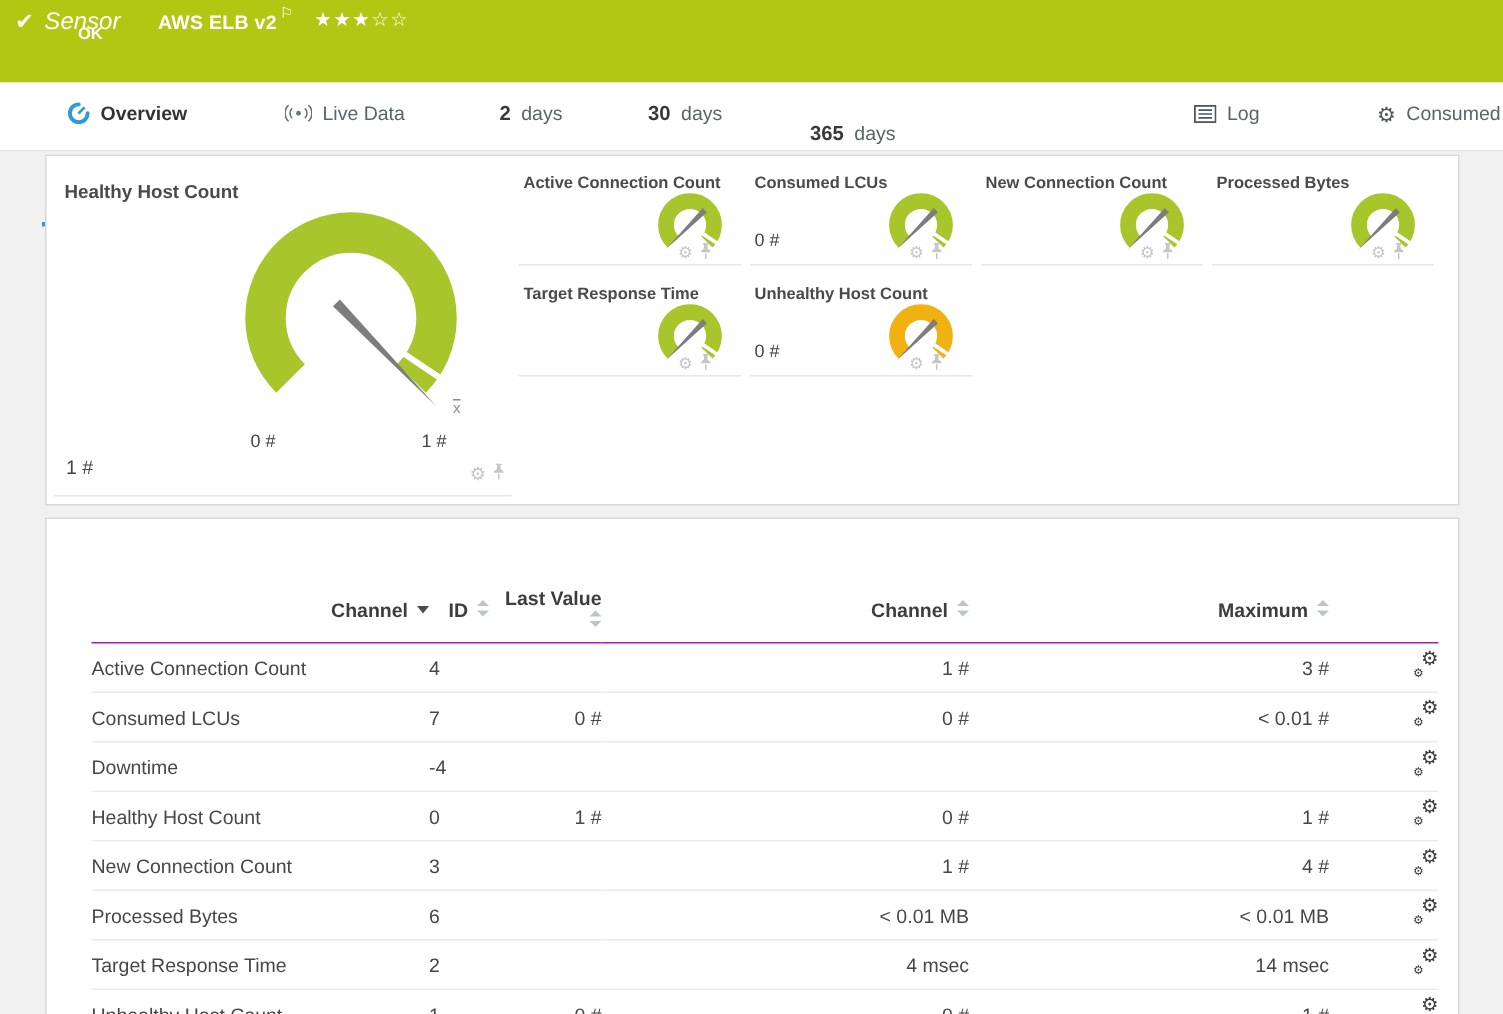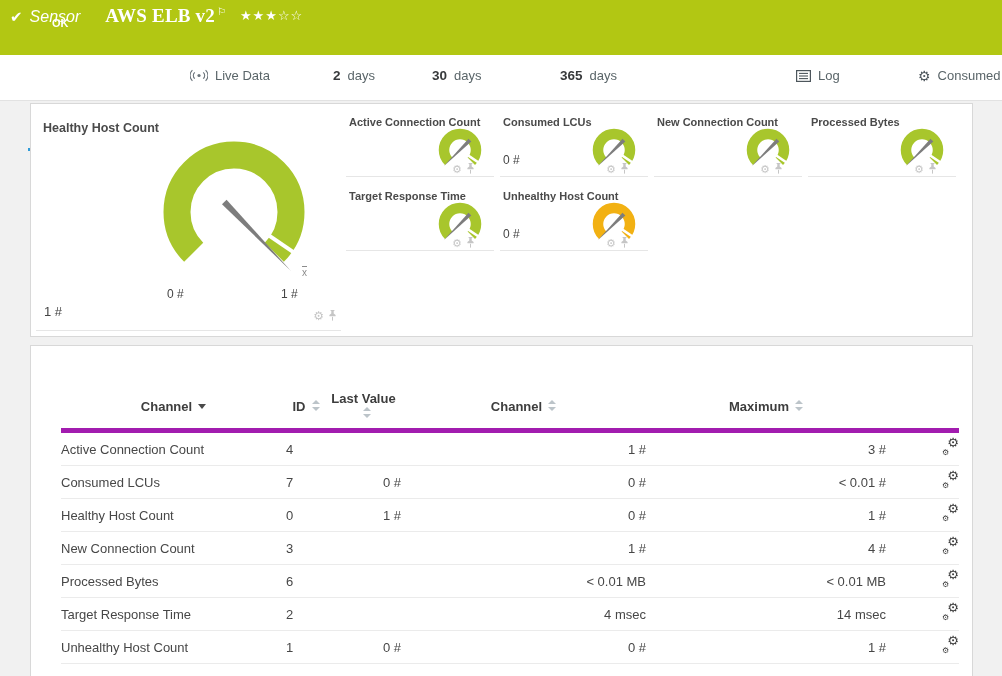--- a/index.html
+++ b/index.html
@@ -6,21 +6,21 @@
   body{
     width:1002px;height:676px;position:relative;overflow:hidden;
     font-family:"Liberation Sans","DejaVu Sans",sans-serif;
     background:#f1f1f1;
   }
   
   .topbar{position:absolute;left:0;top:0;width:1002px;height:55px;background:#b2c713;color:#fff;}
   .topbar .line1{position:absolute;left:10px;top:5px;display:flex;align-items:baseline;}
   .check{font-size:15px;margin-right:7px;}
   .kind{font-style:italic;font-size:16px;margin-right:25px;}
-  .sensor-title{font-size:19px;font-weight:700;letter-spacing:.2px;font-family:Liberation Serif, serif;}
+  .sensor-title{font-size:13px;font-weight:700;letter-spacing:.2px;}
   .flag{font-size:10px;vertical-align:super;position:relative;top:-7px;margin-left:2px;}
   .stars{font-size:13px;margin-left:14px;letter-spacing:1px;position:relative;top:-2px;}
   .status-ok{position:absolute;left:52px;top:17px;font-size:11px;font-weight:700;}
   
   .tabbar{position:absolute;left:0;top:55px;width:1002px;height:45px;background:#fff;border-bottom:1px solid #e2e2e2;}
   .tab{position:absolute;top:0;height:41px;display:flex;align-items:center;gap:7px;font-size:13px;color:#5a6569;cursor:pointer;}
   .tab .num{font-weight:700;color:#37393b;font-size:13.5px;}
   .tab.active{color:#303336;font-weight:700;}
   .tab-underline{position:absolute;left:28px;top:93px;width:136px;height:3px;background:#2e9bd8;}
   .tab .ticon{display:flex;align-items:center;}
@@ -40,21 +40,21 @@
   .mini-gear{font-size:12px;color:#c6c6c6;line-height:1;}
   .primary-sep{position:absolute;left:0;bottom:0;width:305px;border-bottom:1px solid #e6e6e6;}
   
   .sgcell{position:absolute;width:148px;height:68px;border-bottom:1px solid #e6e6e6;box-sizing:border-box;}
   .sgtitle{position:absolute;left:3px;top:7px;font-size:11px;font-weight:700;color:#4a4a4a;white-space:nowrap;}
   .sgvalue{position:absolute;left:3px;top:44px;font-size:12px;color:#444;}
   .sggauge{position:absolute;left:86px;top:12px;}
   .sgicons{position:absolute;left:106px;top:51px;display:flex;gap:4px;align-items:center;}
   
   table.channels{border-collapse:collapse;table-layout:fixed;width:898px;margin:38px 0 0 30px;font-size:13px;color:#474747;}
-  table.channels th{font-weight:700;color:#3d3d3d;text-align:center;padding:7px 0;border-bottom:5px solid #a21caf;font-size:13px;}
+  table.channels th{font-weight:700;color:#3d3d3d;text-align:right;padding:7px 0;border-bottom:1px solid #a21caf;font-size:13px;}
   table.channels td{padding:0;height:32px;border-bottom:1px solid #ebebeb;}
   .col-channel{width:225px;} .col-id{width:40px;} .col-last{width:75px;}
   .col-min{width:245px;} .col-max{width:240px;} .col-cfg{width:73px;}
   td.c-name,th.h-name{padding-left:5px;}
   td.c-id,th.h-id{padding-left:10px;}
   td.c-last{text-align:right;padding-right:10px;}
   th.h-last{padding-left:0;margin-top:36px;}
   td.c-min,td.c-max{text-align:right;}
   th.h-min,th.h-max{text-align:right;}
   td.c-cfg{text-align:right;padding-right:22px;}
@@ -76,20 +76,29 @@
     <span class="kind">Sensor</span>
     <span class="sensor-title">AWS ELB v2</span>
     <span class="flag">⚐</span>
     <span class="stars"><span>★★★</span><span>☆☆</span></span>
   </div>
   <div class="status-ok">OK</div>
 </div>
 
 <div class="tabbar" id="tabbar">
   <div class="tab-underline"></div>
+<div class="tab active" style="left: 45px;">
+      <span class="ticon">
+        <svg width="15" height="15" viewBox="0 0 15 15">
+          <path d="M7.5 1.6 a5.9 5.9 0 1 0 5.9 5.9" fill="none" stroke="#2e9bd8" stroke-width="2.6" stroke-linecap="round"></path>
+          <line x1="7.3" y1="7.7" x2="11.4" y2="3.6" stroke="#2e9bd8" stroke-width="1.8"></line>
+        </svg>
+      </span>
+      <span>Overview</span>
+    </div>
     <div class="tab" style="left: 190px; justify-content: flex-end;">
       <span class="ticon">
         <svg width="18" height="13" viewBox="0 0 18 13">
           <g fill="none" stroke="#6a737a" stroke-width="1.1">
             <path d="M4.8 3.3a4.2 4.2 0 0 0 0 6.4"></path>
             <path d="M2.4 1.1a7.4 7.4 0 0 0 0 10.8"></path>
             <path d="M13.2 3.3a4.2 4.2 0 0 1 0 6.4"></path>
             <path d="M15.6 1.1a7.4 7.4 0 0 1 0 10.8"></path>
           </g>
           <circle cx="9" cy="6.5" r="1.6" fill="#6a737a"></circle>
@@ -98,21 +107,21 @@
       <span>Live Data</span>
     </div>
     <div class="tab" style="left: 333px;">
       <span class="num">2</span>
       <span>days</span>
     </div>
     <div class="tab" style="left: 432px;">
       <span class="num">30</span>
       <span>days</span>
     </div>
-    <div class="tab" style="left: 560px;">
+    <div class="tab" style="left: 540px; align-items: flex-end;">
       <span class="num">365</span>
       <span>days</span>
     </div>
     <div class="tab" style="left: 796px;">
       <span class="ticon">
         <svg width="15" height="12" viewBox="0 0 15 12">
           <rect x="0.6" y="0.6" width="13.8" height="10.8" fill="none" stroke="#4d565c" stroke-width="1.2"></rect>
           <line x1="3" y1="3.4" x2="12" y2="3.4" stroke="#4d565c" stroke-width="1.1"></line>
           <line x1="3" y1="6" x2="12" y2="6" stroke="#4d565c" stroke-width="1.1"></line>
           <line x1="3" y1="8.6" x2="12" y2="8.6" stroke="#4d565c" stroke-width="1.1"></line>
@@ -276,20 +285,28 @@
         </tr>
         <tr>
           <td class="c-name">Consumed LCUs</td>
           <td class="c-id">7</td>
           <td class="c-last">0 #</td>
           <td class="c-min">0 #</td>
           <td class="c-max">&lt; 0.01 #</td>
           <td class="c-cfg"><span class="chgear"><span class="g2">⚙</span><span class="g1">⚙</span></span></td>
         </tr>
         <tr>
+          <td class="c-name">Downtime</td>
+          <td class="c-id">-4</td>
+          <td class="c-last"></td>
+          <td class="c-min"></td>
+          <td class="c-max"></td>
+          <td class="c-cfg"><span class="chgear"><span class="g2">⚙</span><span class="g1">⚙</span></span></td>
+        </tr>
+        <tr>
           <td class="c-name">Healthy Host Count</td>
           <td class="c-id">0</td>
           <td class="c-last">1 #</td>
           <td class="c-min">0 #</td>
           <td class="c-max">1 #</td>
           <td class="c-cfg"><span class="chgear"><span class="g2">⚙</span><span class="g1">⚙</span></span></td>
         </tr>
         <tr>
           <td class="c-name">New Connection Count</td>
           <td class="c-id">3</td>

